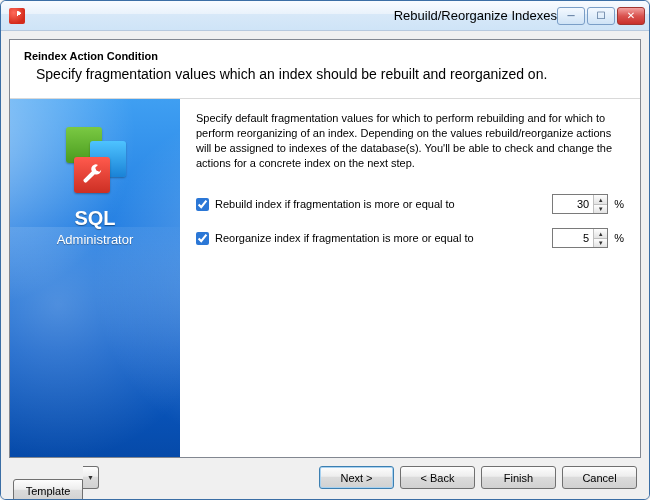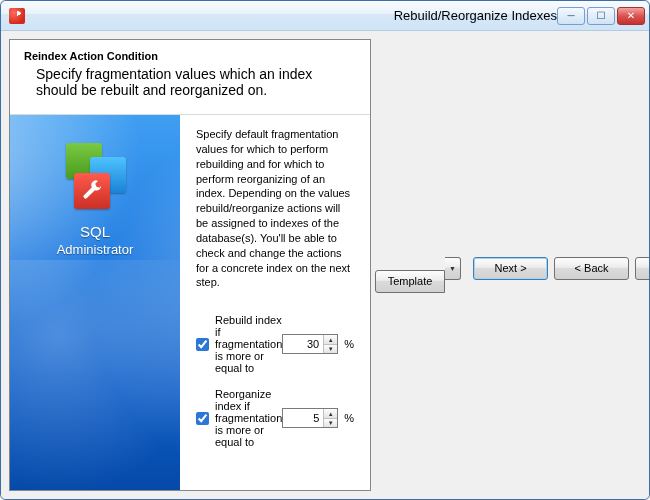--- a/index.html
+++ b/index.html
@@ -45,21 +45,21 @@
     font-size:10px; color:#2b4d7a;
   }
   .win-btn.close {
     background:linear-gradient(to bottom,#f3a2a0,#d9534f 50%,#c9302c 100%);
     border-color:#a03530; color:#fff;
   }
   
   .wizard-body {
     flex:1;
     padding:8px;
-    display:flex; 
+    display:flex; flex-direction:column;
     background:#f0f0f0;
   }
   .content-frame {
     flex:1;
     border:1px solid #828790;
     background:#fff;
     display:flex; flex-direction:column;
   }
   .header-block {
     padding:10px 14px 8px 14px;
@@ -89,21 +89,21 @@
     pointer-events:none;
   }
   .sidebar .logo {
     width:70px; height:70px; margin:14px auto 10px auto; position:relative;
   }
   .logo .sq { position:absolute; width:36px;height:36px; border-radius:3px; box-shadow:0 1px 2px rgba(0,0,0,0.3);}
   .logo .sq.green{ background:linear-gradient(to bottom,#7ac943,#4a9b1e); left:6px; top:0;}
   .logo .sq.blue { background:linear-gradient(to bottom,#4ec3ff,#1a82d6); left:30px; top:14px;}
   .logo .sq.red  { background:linear-gradient(to bottom,#ff5a4d,#cc2f24); left:14px; top:30px; display:flex;align-items:center;justify-content:center;}
   .logo .sq.red svg{width:22px;height:22px;}
-  .sidebar .prod-name { font-size:15px; font-weight:normal; text-shadow:0 1px 1px rgba(0,0,0,0.4);}
+  .sidebar .prod-name { font-size:20px; font-weight:bold; text-shadow:0 1px 1px rgba(0,0,0,0.4);}
   .sidebar .prod-sub { font-size:13px; margin-top:2px; text-shadow:0 1px 1px rgba(0,0,0,0.4);}
   .main-panel {
     flex:1; padding:12px 16px; font-size:11px; color:#000;
   }
   .main-panel .desc { line-height:1.35; margin-bottom:24px; }
   .option-row { display:flex; align-items:center; margin:14px 0; }
   .option-row input[type=checkbox]{ margin:0 6px 0 0; width:13px;height:13px; accent-color:#2b77d6;}
   .option-row .label { flex:1; }
   .spinner {
     display:flex; align-items:stretch; border:1px solid #7a7a7a; background:#fff; height:20px;

